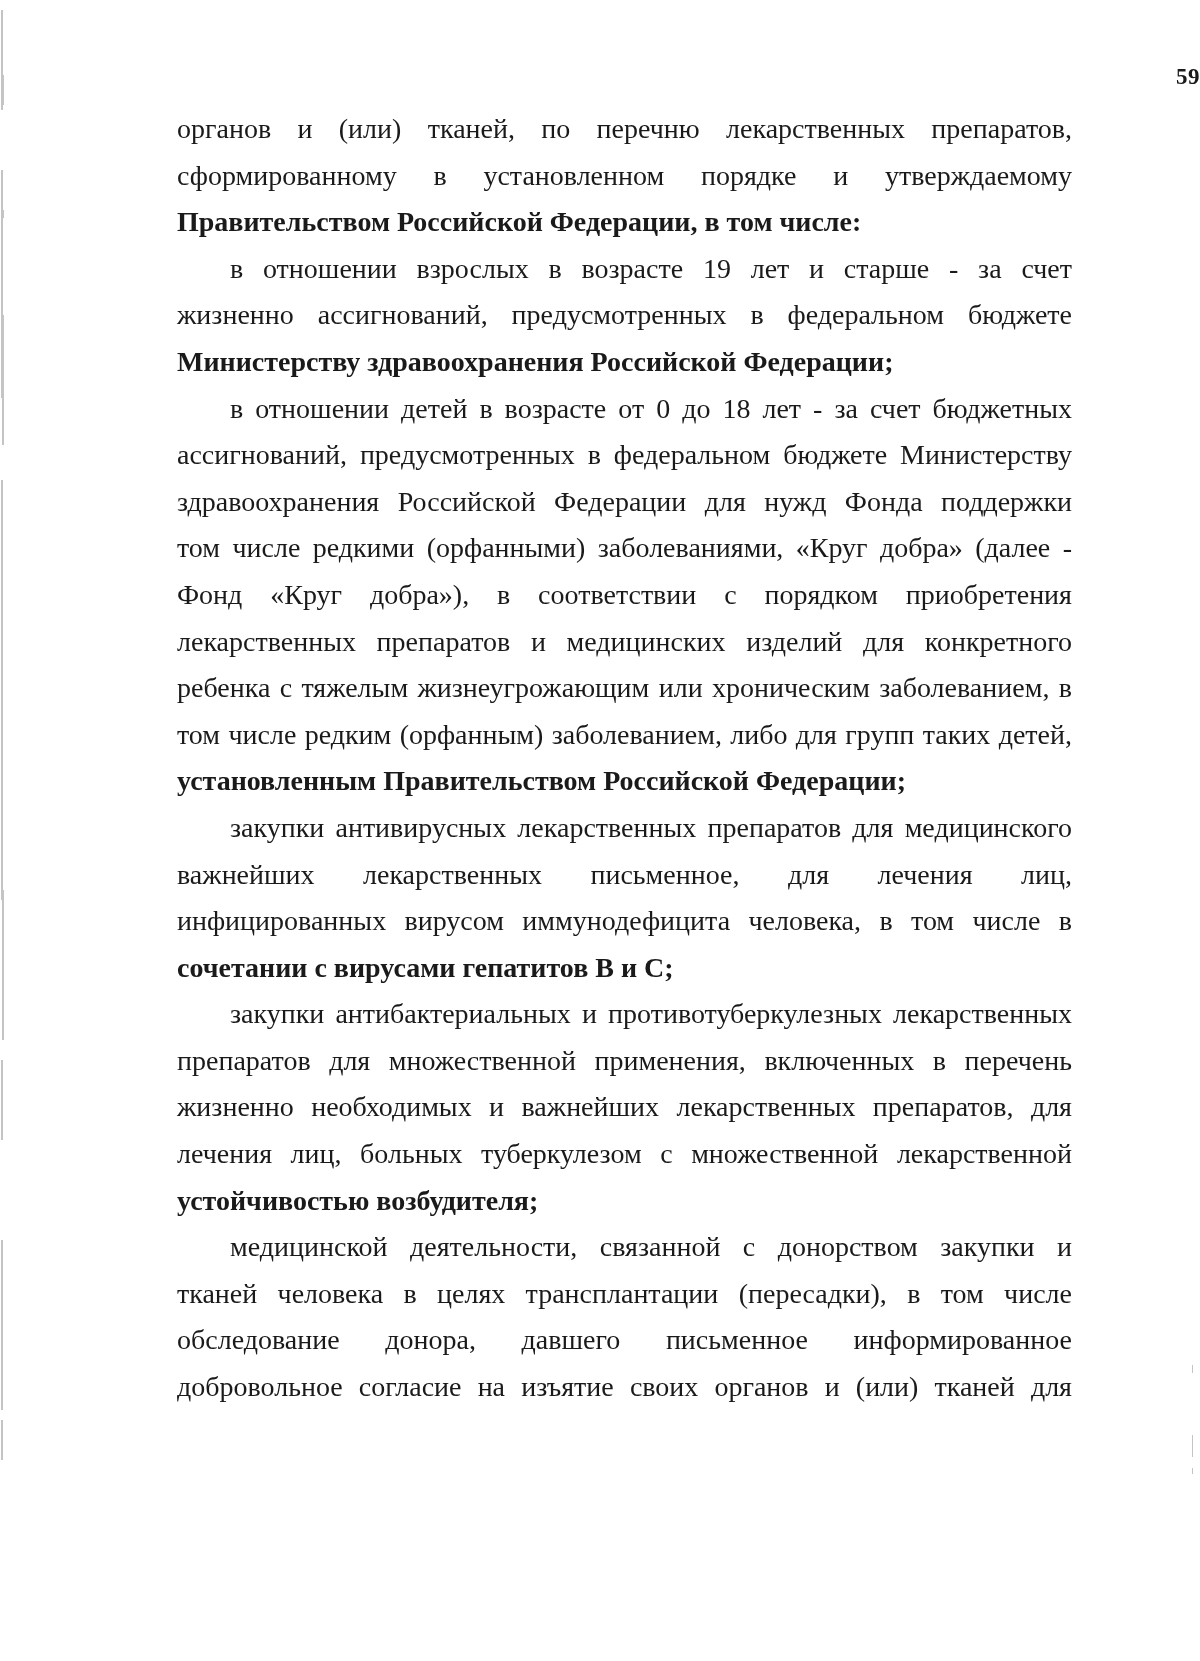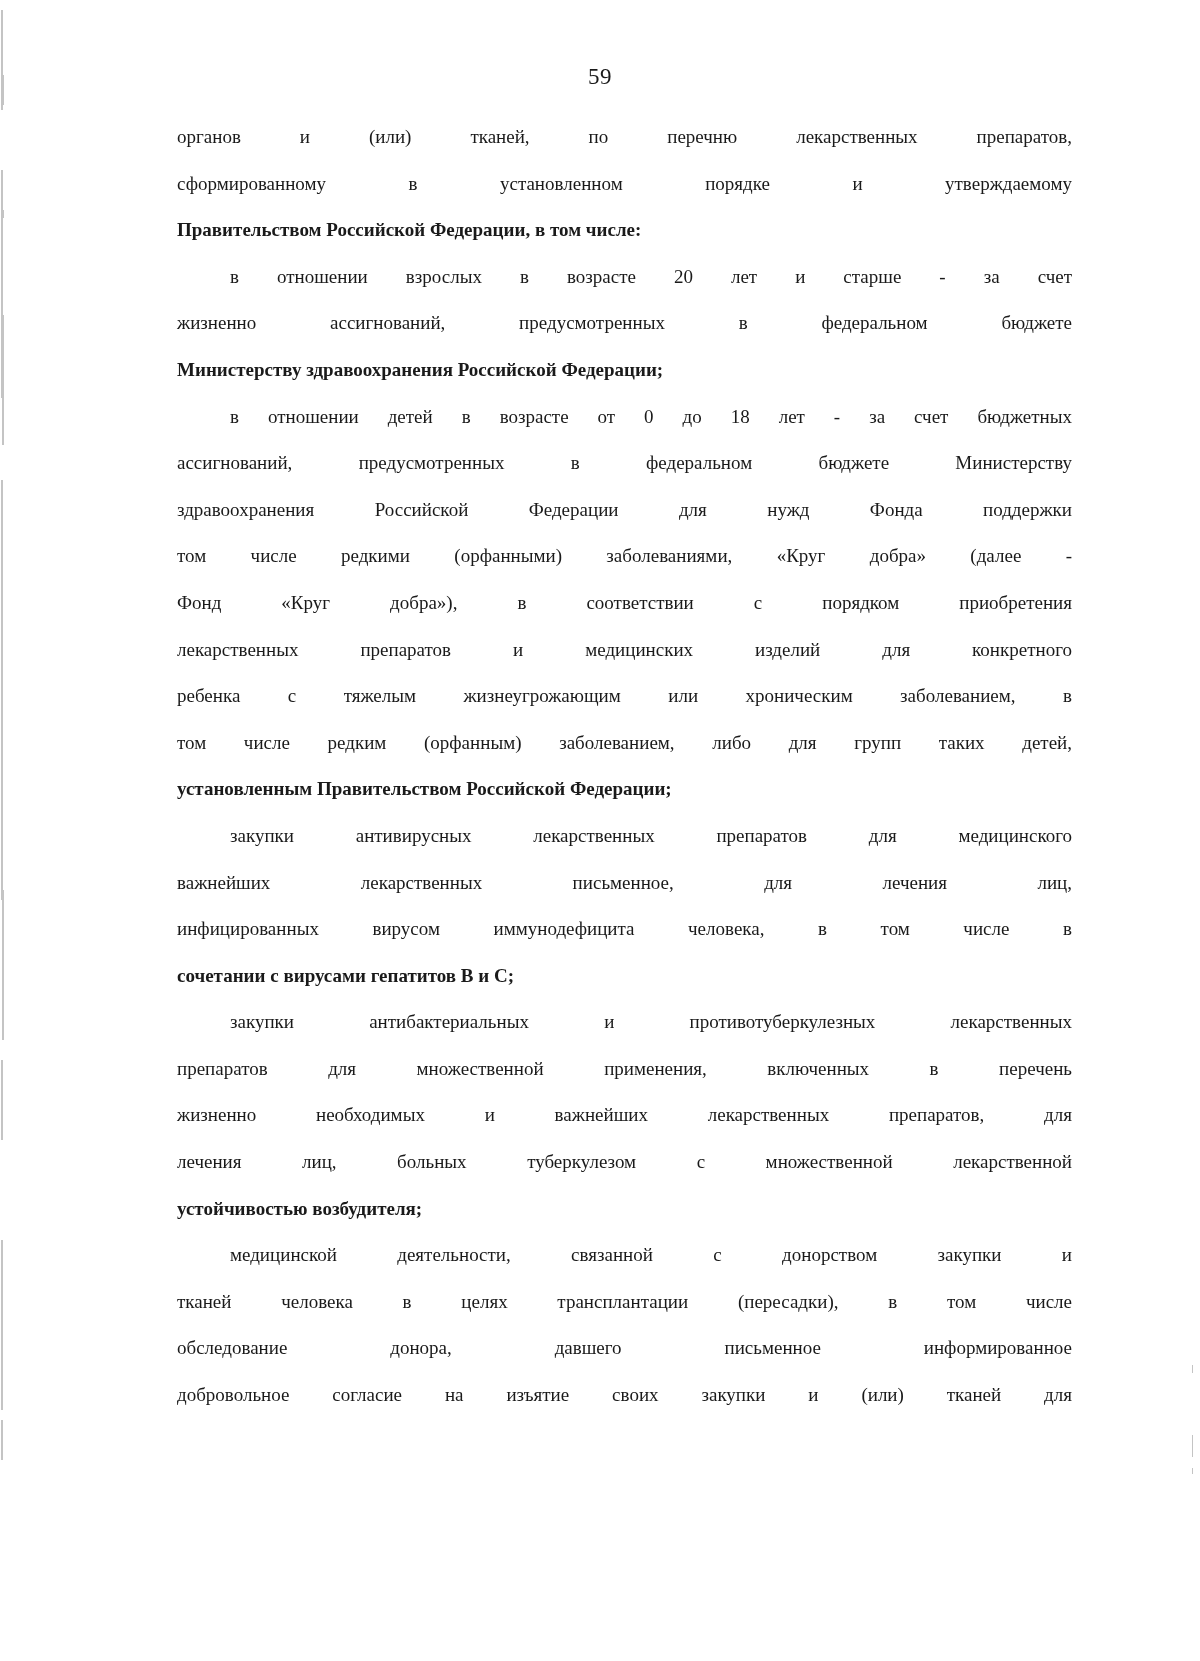--- a/index.html
+++ b/index.html
@@ -38,30 +38,31 @@
     .scan-edge-right span {
       position: absolute;
       width: 1px;
       background: #c4c4c4;
     }
     .page-number {
       position: absolute;
       top: 64px;
       left: 0;
       width: 1200px;
-      text-align: center;
+      text-align: right;
       font-size: 23px;
       letter-spacing: 0.5px;
+      font-weight: bold;
     }
     .body-text {
       position: absolute;
       left: 177px;
-      top: 114px;
+      top: 106px;
       width: 895px;
-      font-size: 19px;
+      font-size: 28px;
       line-height: 46.6px;
     }
     .para {
       margin: 0;
       text-align: justify;
       text-align-last: left;
     }
     .para .ln {
       display: block;
       text-align: justify;
@@ -104,21 +105,21 @@
 
   <div class="page-number">59</div>
 
   <div class="body-text" id="body-text">
       <p class="para">
         <span class="ln">органов и (или) тканей, по перечню лекарственных препаратов,</span>
         <span class="ln">сформированному в установленном порядке и утверждаемому</span>
         <span class="ln last">Правительством Российской Федерации, в том числе:</span>
       </p>
       <p class="para">
-        <span class="ln indent">в отношении взрослых в возрасте 20 лет и старше - за счет</span>
+        <span class="ln indent">в отношении взрослых в возрасте 19 лет и старше - за счет</span>
         <span class="ln">жизненно ассигнований, предусмотренных в федеральном бюджете</span>
         <span class="ln last">Министерству здравоохранения Российской Федерации;</span>
       </p>
       <p class="para">
         <span class="ln indent">в отношении детей в возрасте от 0 до 18 лет - за счет бюджетных</span>
         <span class="ln">ассигнований, предусмотренных в федеральном бюджете Министерству</span>
         <span class="ln">здравоохранения Российской Федерации для нужд Фонда поддержки</span>
         <span class="ln">том числе редкими (орфанными) заболеваниями, «Круг добра» (далее -</span>
         <span class="ln">Фонд «Круг добра»), в соответствии с порядком приобретения</span>
         <span class="ln">лекарственных препаратов и медицинских изделий для конкретного</span>
@@ -136,17 +137,17 @@
         <span class="ln indent">закупки антибактериальных и противотуберкулезных лекарственных</span>
         <span class="ln">препаратов для множественной применения, включенных в перечень</span>
         <span class="ln">жизненно необходимых и важнейших лекарственных препаратов, для</span>
         <span class="ln">лечения лиц, больных туберкулезом с множественной лекарственной</span>
         <span class="ln last">устойчивостью возбудителя;</span>
       </p>
       <p class="para">
         <span class="ln indent">медицинской деятельности, связанной с донорством закупки и</span>
         <span class="ln">тканей человека в целях трансплантации (пересадки), в том числе</span>
         <span class="ln">обследование донора, давшего письменное информированное</span>
-        <span class="ln">добровольное согласие на изъятие своих закупки и (или) тканей для</span>
+        <span class="ln">добровольное согласие на изъятие своих органов и (или) тканей для</span>
       </p>
     </div>
 
 </div>
 
 </body></html>

